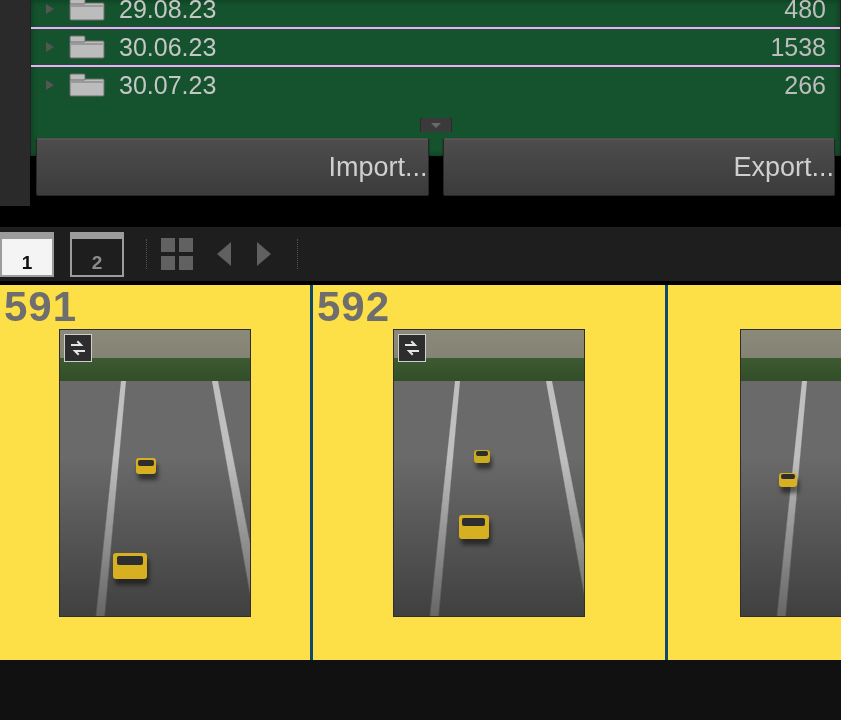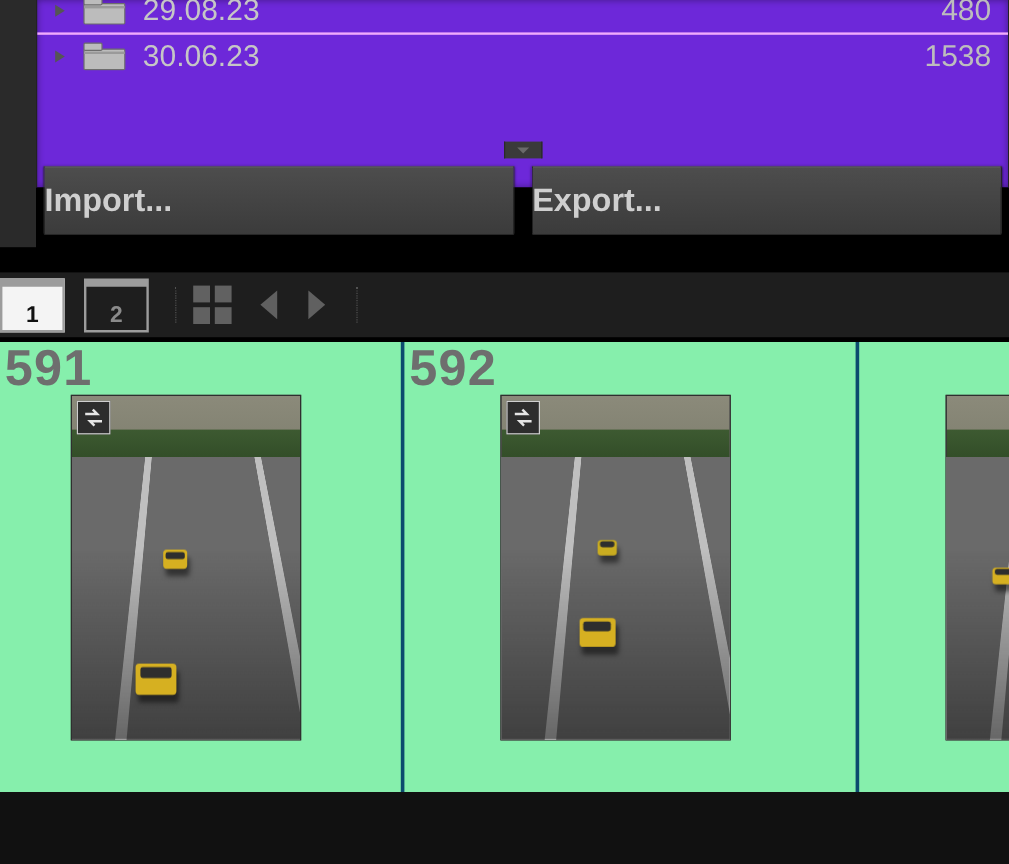--- a/index.html
+++ b/index.html
@@ -15,21 +15,21 @@
     -webkit-font-smoothing: antialiased;
   }
 
   
   .panel {
     position: absolute;
     left: 30px;
     right: 0;
     top: 0;
     height: 156px;
-    background: #6d28d9;
+    background: #14532d;
     border-left: 1px solid #222;
     border-right: 1px solid #222;
     box-shadow: inset 0 0 6px rgba(0,0,0,0.4);
     overflow: hidden;
   }
   .left-gutter {
     position: absolute;
     left: 0; top: 0;
     width: 30px; height: 206px;
     background: #2a2a2a;
@@ -93,24 +93,23 @@
   .big-btn {
     flex: 1;
     border: 1px solid #272727;
     border-top-color: #505050;
     border-radius: 2px;
     background: linear-gradient(#4d4d4d,#3b3b3b);
     color: #cfcfcf;
     font-size: 27px;
     display: flex;
     align-items: center;
-    justify-content: flex-start;
+    justify-content: flex-end;
     cursor: pointer;
     box-shadow: inset 0 1px 0 rgba(255,255,255,0.06), 0 1px 2px rgba(0,0,0,0.5);
-    font-weight: bold;
   }
 
   
   .toolbar {
     position: absolute;
     left: 0; right: 0;
     top: 227px;
     height: 54px;
     background: #1e1e1e;
     display: flex;
@@ -170,24 +169,23 @@
     cursor: pointer;
   }
   .nav-arrow svg { display:block; }
 
   
   .filmstrip {
     position: absolute;
     left: 0; right: 0;
     top: 285px;
     bottom: 60px;
-    background: #86efac;
+    background: #fde047;
     display: flex;
     overflow: hidden;
-    gap: 24px;
   }
   .cell {
     position: relative;
     flex: 0 0 auto;
     height: 100%;
   }
   .cell + .cell { border-left: 3px solid #0c4a6e; }
   .cell-inner {
     position: absolute;
     inset: 0;
@@ -313,20 +311,36 @@
         <svg width="36" height="24">
           <rect x="1" y="6" width="34" height="17" rx="1" fill="#bcbcbc" stroke="#6d6d6d"></rect>
           <rect x="1" y="1" width="15" height="6" rx="1" fill="#bcbcbc" stroke="#6d6d6d"></rect>
           <rect x="1" y="8" width="34" height="2" fill="#9a9a9a"></rect>
         </svg>
       </div>
       <div class="folder-label">30.06.23</div>
       <div class="folder-count">1538</div>
     </div>
 
+    <div class="folder-row">
+      <div class="disclosure">
+        <svg width="12" height="12">
+            <polygon points="2,1 10,6 2,11" fill="#555"></polygon>
+          </svg>
+      </div>
+      <div class="folder-icon-wrap">
+        <svg width="36" height="24">
+          <rect x="1" y="6" width="34" height="17" rx="1" fill="#bcbcbc" stroke="#6d6d6d"></rect>
+          <rect x="1" y="1" width="15" height="6" rx="1" fill="#bcbcbc" stroke="#6d6d6d"></rect>
+          <rect x="1" y="8" width="34" height="2" fill="#9a9a9a"></rect>
+        </svg>
+      </div>
+      <div class="folder-label">30.07.23</div>
+      <div class="folder-count">266</div>
+    </div>
   </div>
 
   <div class="collapse-notch">
     <svg width="14" height="8">
         <polygon points="2,2 12,2 7,7" fill="#6a6a6a"></polygon>
       </svg>
   </div>
 </div>
 
 <div class="button-row">

